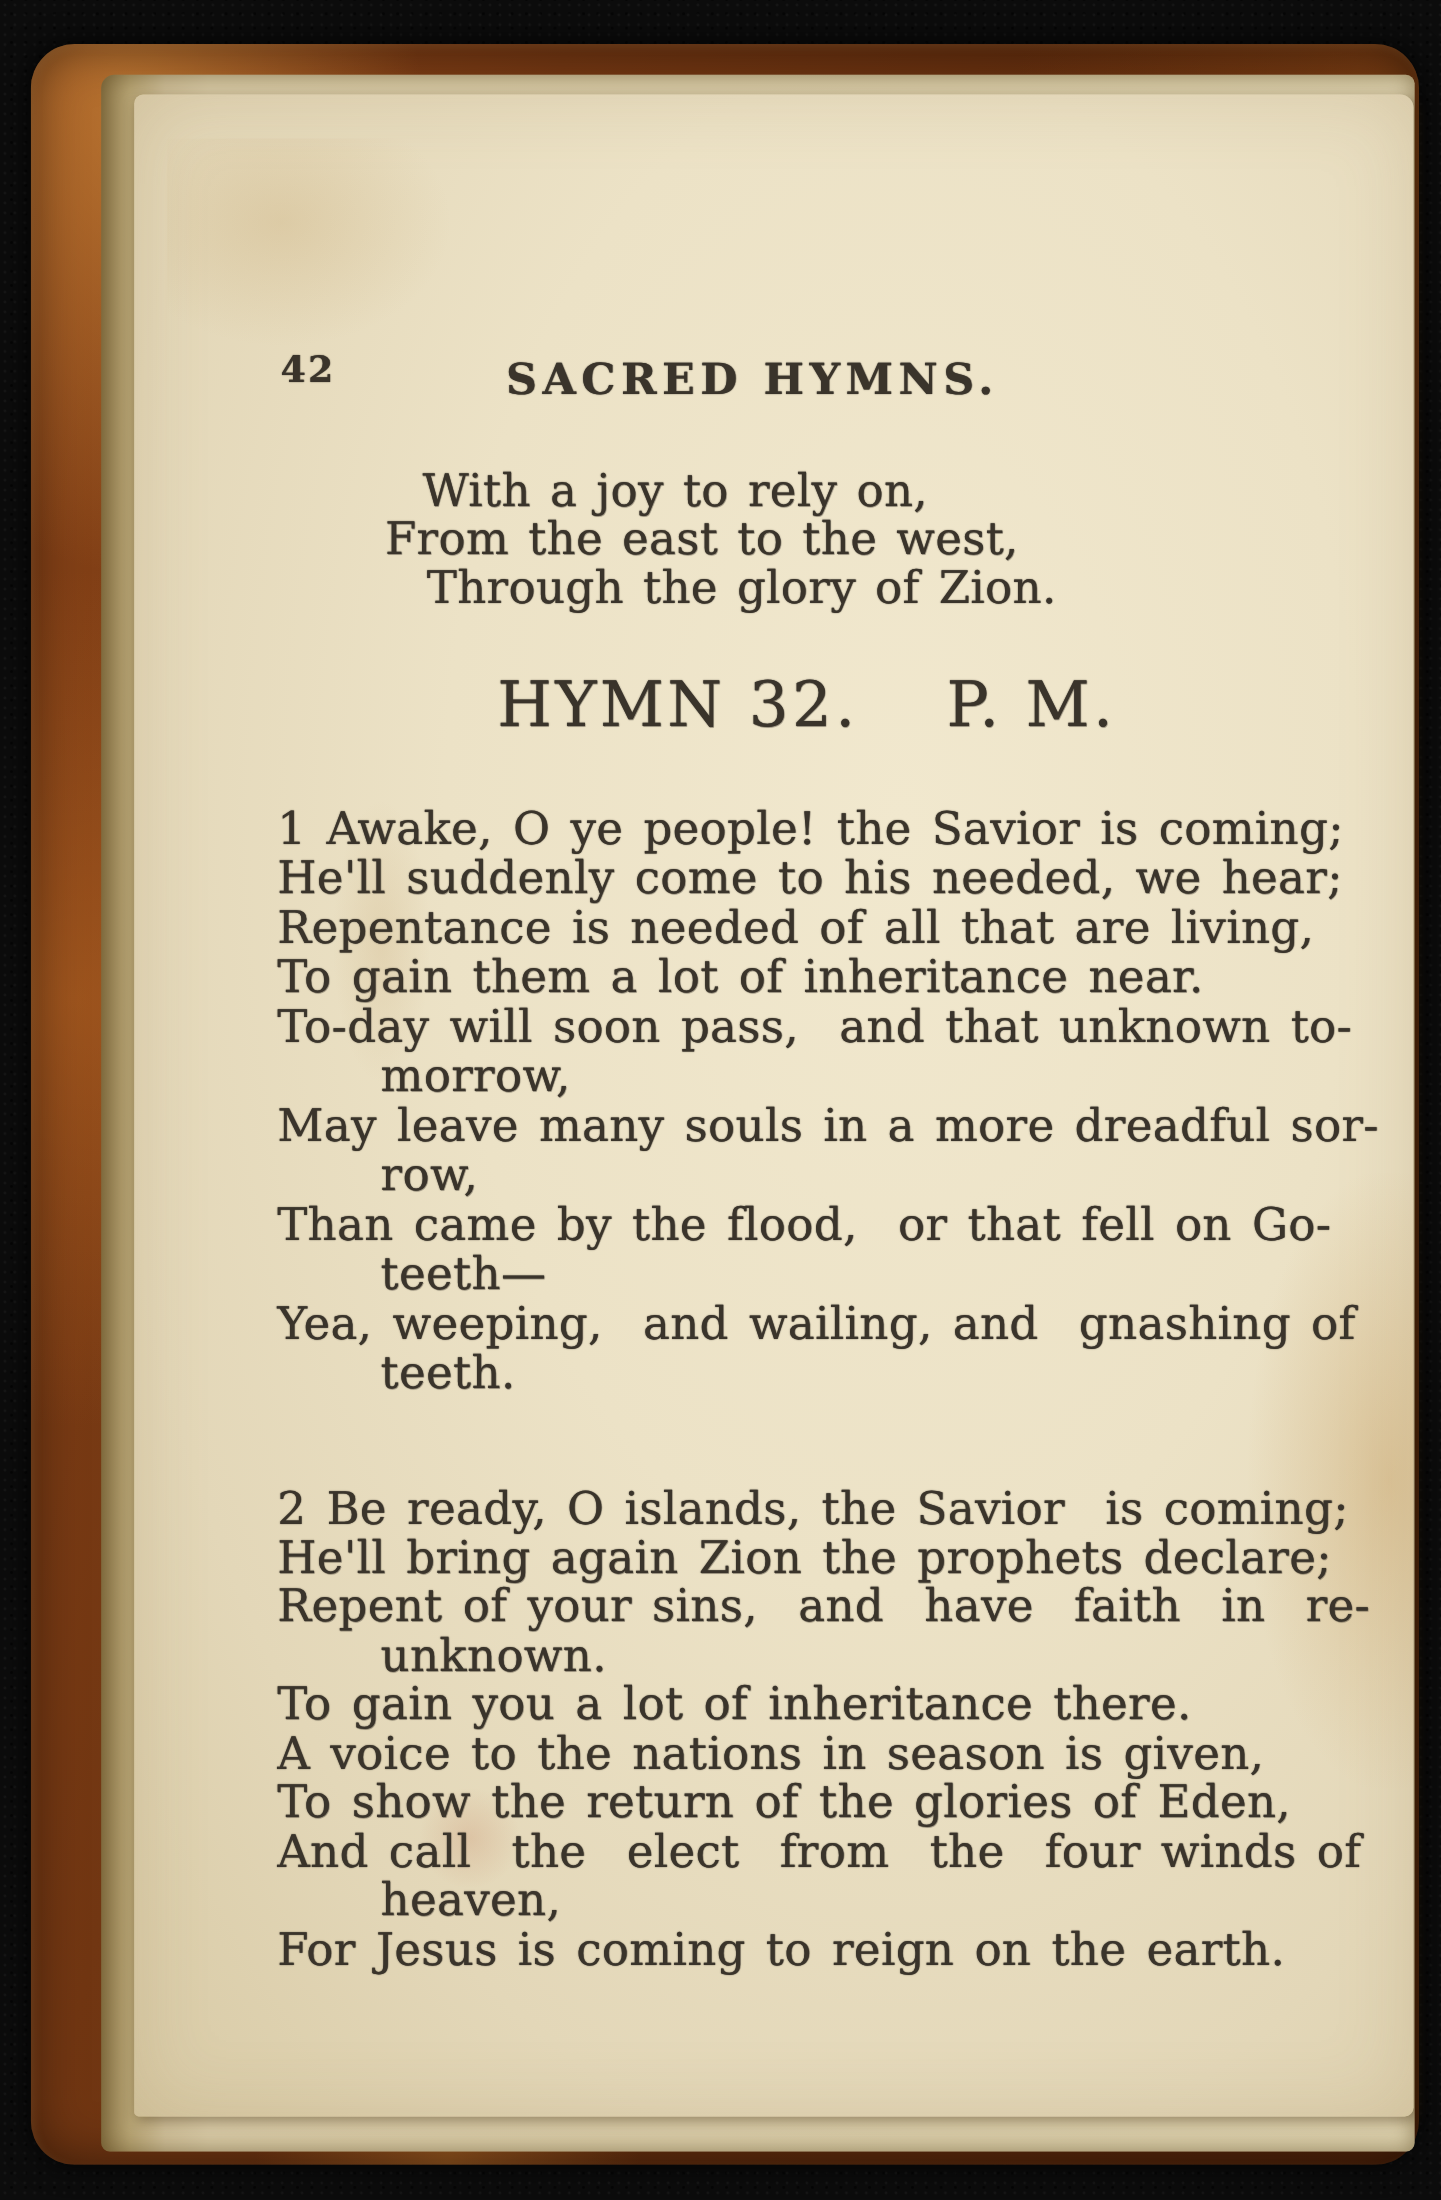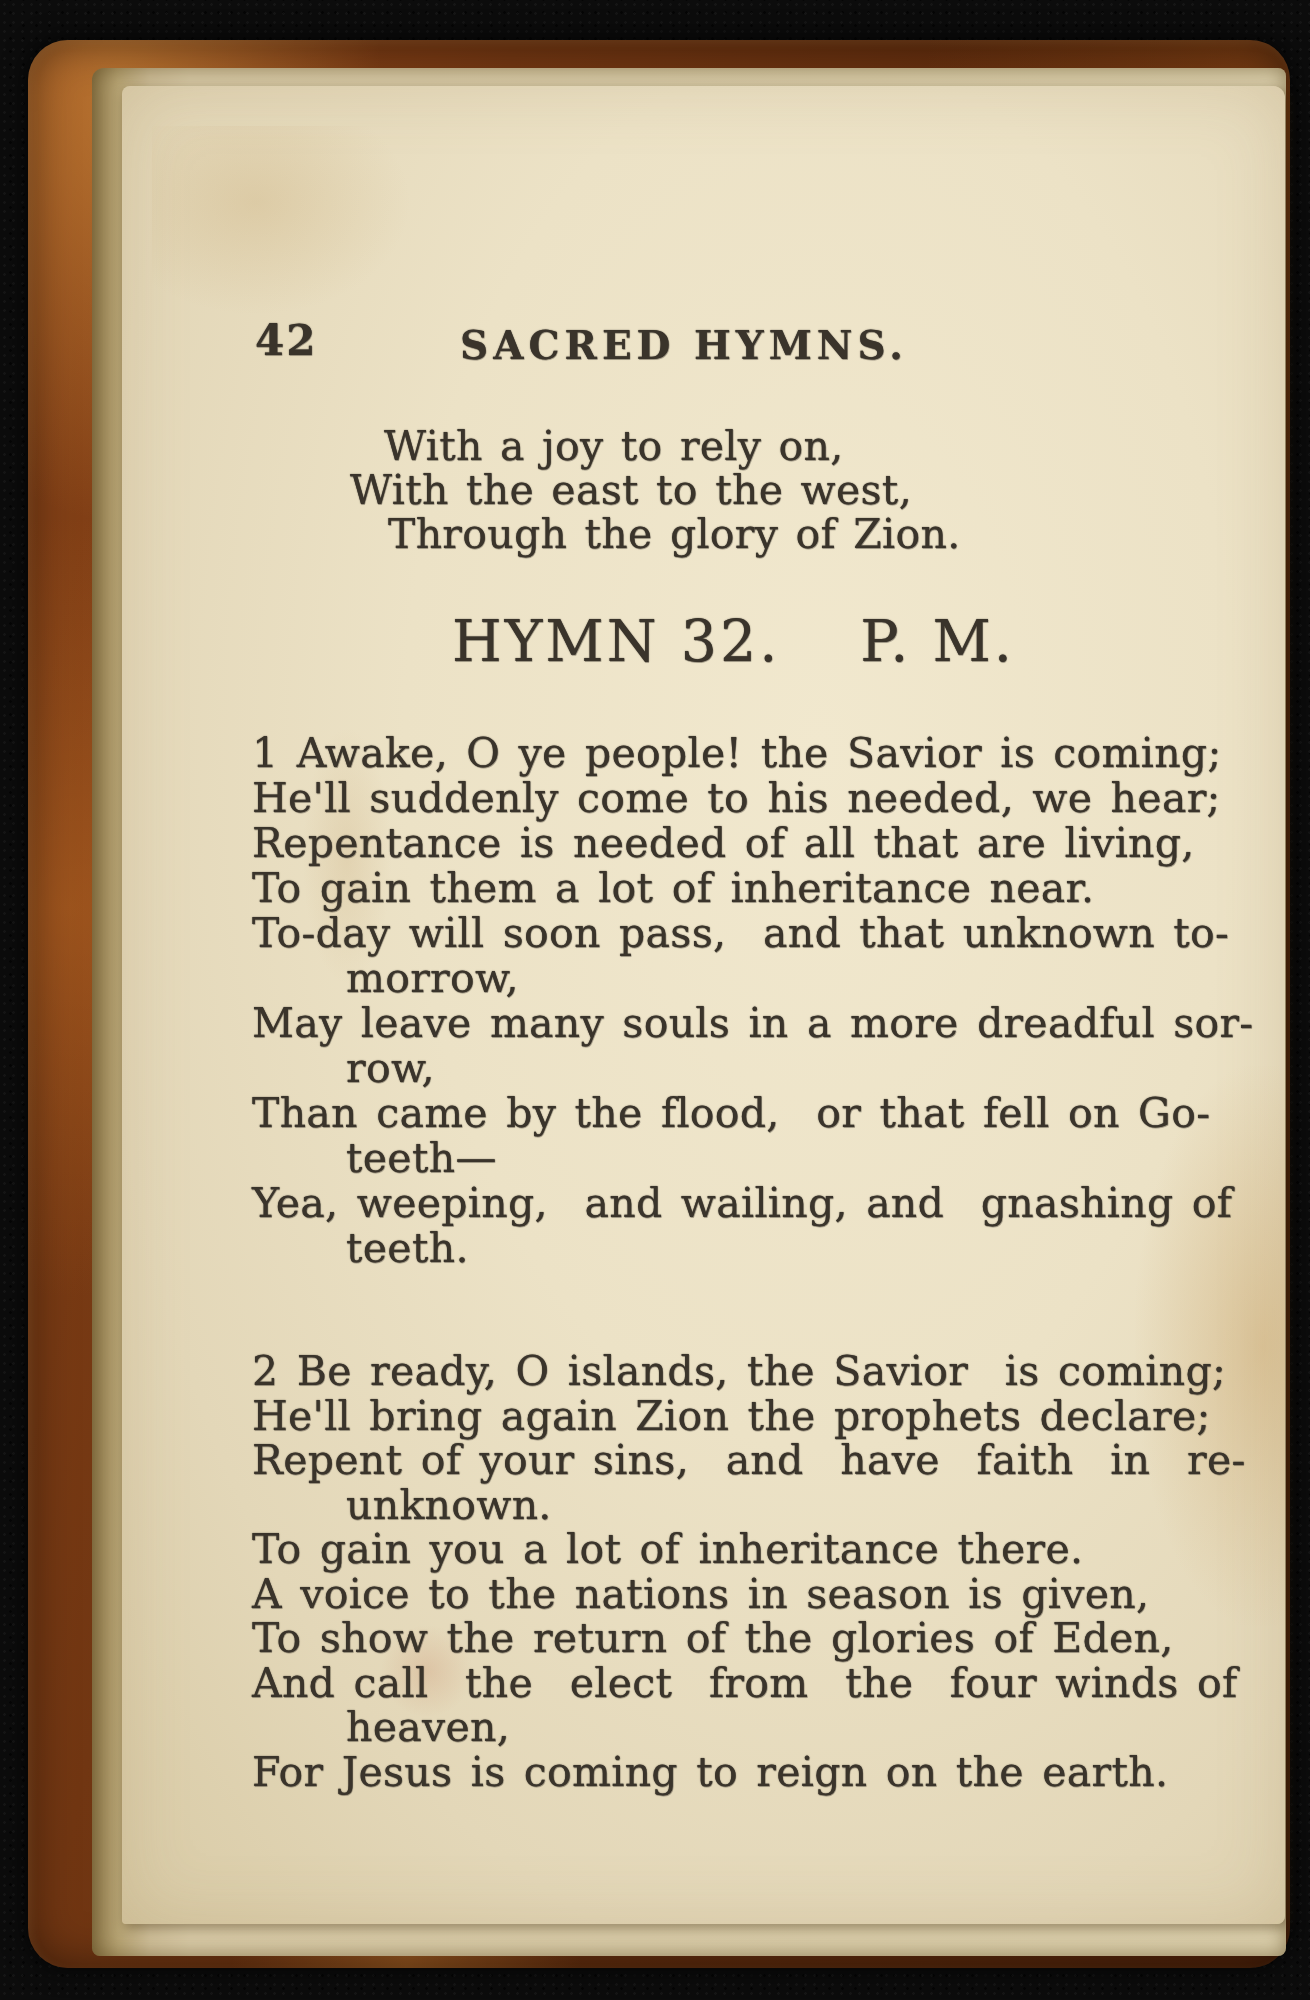--- a/index.html
+++ b/index.html
@@ -56,21 +56,21 @@
   .stain.s3{left:250px;top:1540px;width:110px;height:90px;
     background:radial-gradient(circle,rgba(172,70,34,.14),rgba(172,70,34,0) 65%);}
   .stain.s4{left:180px;top:640px;width:90px;height:260px;
     background:radial-gradient(ellipse,rgba(180,140,80,.16),rgba(180,140,80,0) 70%);}
 
   .inked{
     text-shadow:0 0 1.2px rgba(46,40,32,.9),0.6px 0.6px 0 rgba(46,40,32,.3);
   }
   .folio{
     position:absolute;left:133px;top:230px;
-    font-size:42px;font-weight:bold;letter-spacing:2px;
+    font-size:33px;font-weight:bold;letter-spacing:2px;
   }
   .running{
     position:absolute;left:338px;top:236px;
     font-size:39px;font-weight:bold;letter-spacing:5px;
   }
   .cont{
     position:absolute;left:0;top:338px;width:100%;
     font-size:41px;line-height:44px;letter-spacing:.3px;word-spacing:4px;
   }
   .cont .tline:nth-child(1){margin-left:262px;}
@@ -102,21 +102,21 @@
     <div class="stain s2"></div>
     <div class="stain s3"></div>
     <div class="stain s4"></div>
 
     <div class="folio inked">42</div>
 
     <div class="running inked">SACRED HYMNS.</div>
 
     <div class="cont inked">
         <div class="tline">With a joy to rely on,</div>
-        <div class="tline">With the east to the west,</div>
+        <div class="tline">From the east to the west,</div>
         <div class="tline">Through the glory of Zion.</div>
       </div>
 
     <div class="hymn-head inked">
       <span>HYMN 32.</span>
       <span>P. M.</span>
     </div>
 
     <div class="verse v1 inked">
         <div class="tline">1 Awake, O ye people! the Savior is coming;</div>

